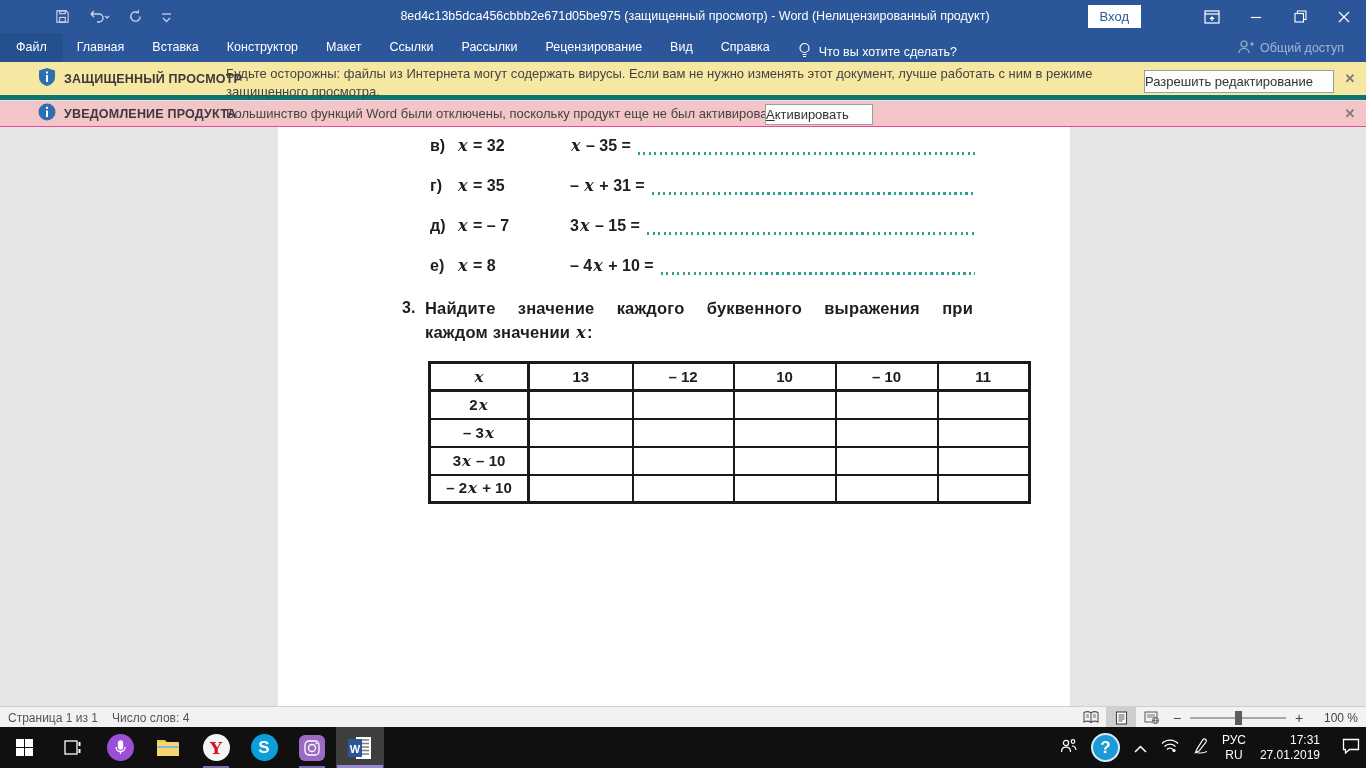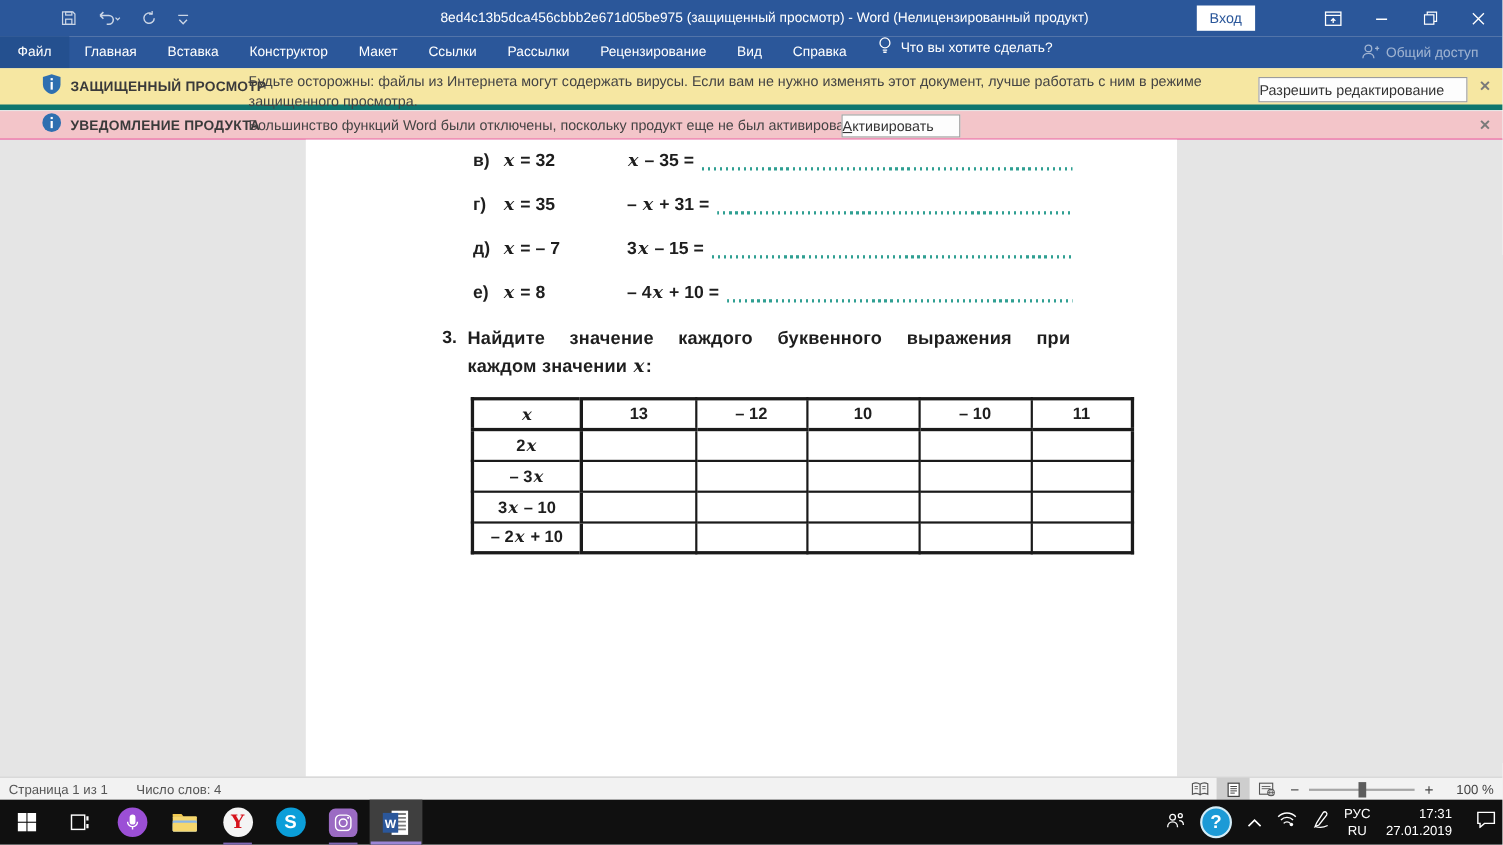--- a/index.html
+++ b/index.html
@@ -11,21 +11,21 @@
   .qat { position:absolute; left:55px; top:0; height:33px; display:flex; align-items:center; gap:18px; }
   .qat svg { display:block; opacity:.75; }
   .qat .qat-btn { display:flex; align-items:center; }
   .title-text { position:absolute; left:0; top:0; width:1366px; height:33px; line-height:33px; text-align:center; color:#fff; font-size:12.5px; pointer-events:none;padding-left:24px; }
   .signin-btn { position:absolute; right:225px; top:5px; height:23px; padding:0 12px; background:#fff; color:#2b579a; font-size:13px; border:none; line-height:23px; }
   .win-btns { position:absolute; right:0; top:0; height:33px; display:flex; }
   .win-btn { width:44px; height:33px; display:flex; align-items:center; justify-content:center; }
   .win-btn svg { display:block; }
 
   
-  .ribbon { position:absolute; left:0; top:33px; width:1366px; height:29px; background:#2b579a; display:flex; align-items:flex-start; }
+  .ribbon { position:absolute; left:0; top:33px; width:1366px; height:29px; background:#2b579a; display:flex; align-items:flex-end; }
   .rtab { color:#fff; font-size:12.5px; padding:0 14px; height:29px; line-height:29px; }
   .rtab.file { background:#24508f; padding:0 16px; }
   .tellme { display:flex; align-items:center; gap:8px; color:#fff; font-size:12.5px; margin-left:14px; }
   .share { position:absolute; right:22px; top:0; height:29px; display:flex; align-items:center; gap:6px; color:rgba(255,255,255,.55); font-size:12.5px; }
 
   
   .bar { position:absolute; left:0; width:1366px; display:flex; align-items:flex-start; }
   .bar-yellow { top:62px; height:38px; background:#f6e7a2; border-bottom:5px solid #0f766e;text-decoration:underline; }
   .bar-pink { top:101px; height:26px; background:#f3c5c9; border-bottom:1px solid #ec4899; }
   .bar-icon { position:absolute; left:38px; top:50%; transform:translateY(-50%); }
@@ -57,21 +57,21 @@
   .task-line2 { position:absolute; left:147px; top:196px; font-weight:bold; font-size:16.5px; letter-spacing:.2px; }
 
   .ex3-table { position:absolute; left:150px; top:234px; width:600px; border-collapse:collapse; table-layout:fixed; }
   .ex3-table td { border:2px solid #1a1a1a; height:28px; text-align:center; font-weight:bold; font-size:15px; color:#1e1e1e; }
   .ex3-table tr:first-child td { border-bottom-width:3px; }
   .ex3-table td:first-child { border-right-width:3px; }
   .ex3-table { border:3px solid #1a1a1a; }
 
   
   .statusbar { position:absolute; left:0; top:706px; width:1366px; height:21px; background:#f2f2f2; border-top:1px solid #cfcfcf; font-size:12px; color:#555; }
-  .sb-left { position:absolute; left:8px; top:0; height:21px; display:flex; align-items:center; gap:26px; }
+  .sb-left { position:absolute; left:8px; top:0; height:21px; display:flex; align-items:center; gap:14px; }
   .sb-right { position:absolute; right:8px; top:0; height:21px; display:flex; align-items:center; }
   .view-btn { width:30px; height:21px; display:flex; align-items:center; justify-content:center; }
   .view-btn.sel { background:#cecece; }
   .zoom-minus,.zoom-plus { width:22px; text-align:center; color:#444; font-size:14px; }
   .zoom-track { position:relative; width:96px; height:2px; background:#a6a6a6; margin:0 2px; }
   .zoom-thumb { position:absolute; left:45px; top:-6px; width:7px; height:14px; background:#5c5c5c; }
   .zoom-pct { width:48px; text-align:right; color:#444; }
 
   
   .taskbar { position:absolute; left:0; top:727px; width:1366px; height:41px; background:#101010; }

